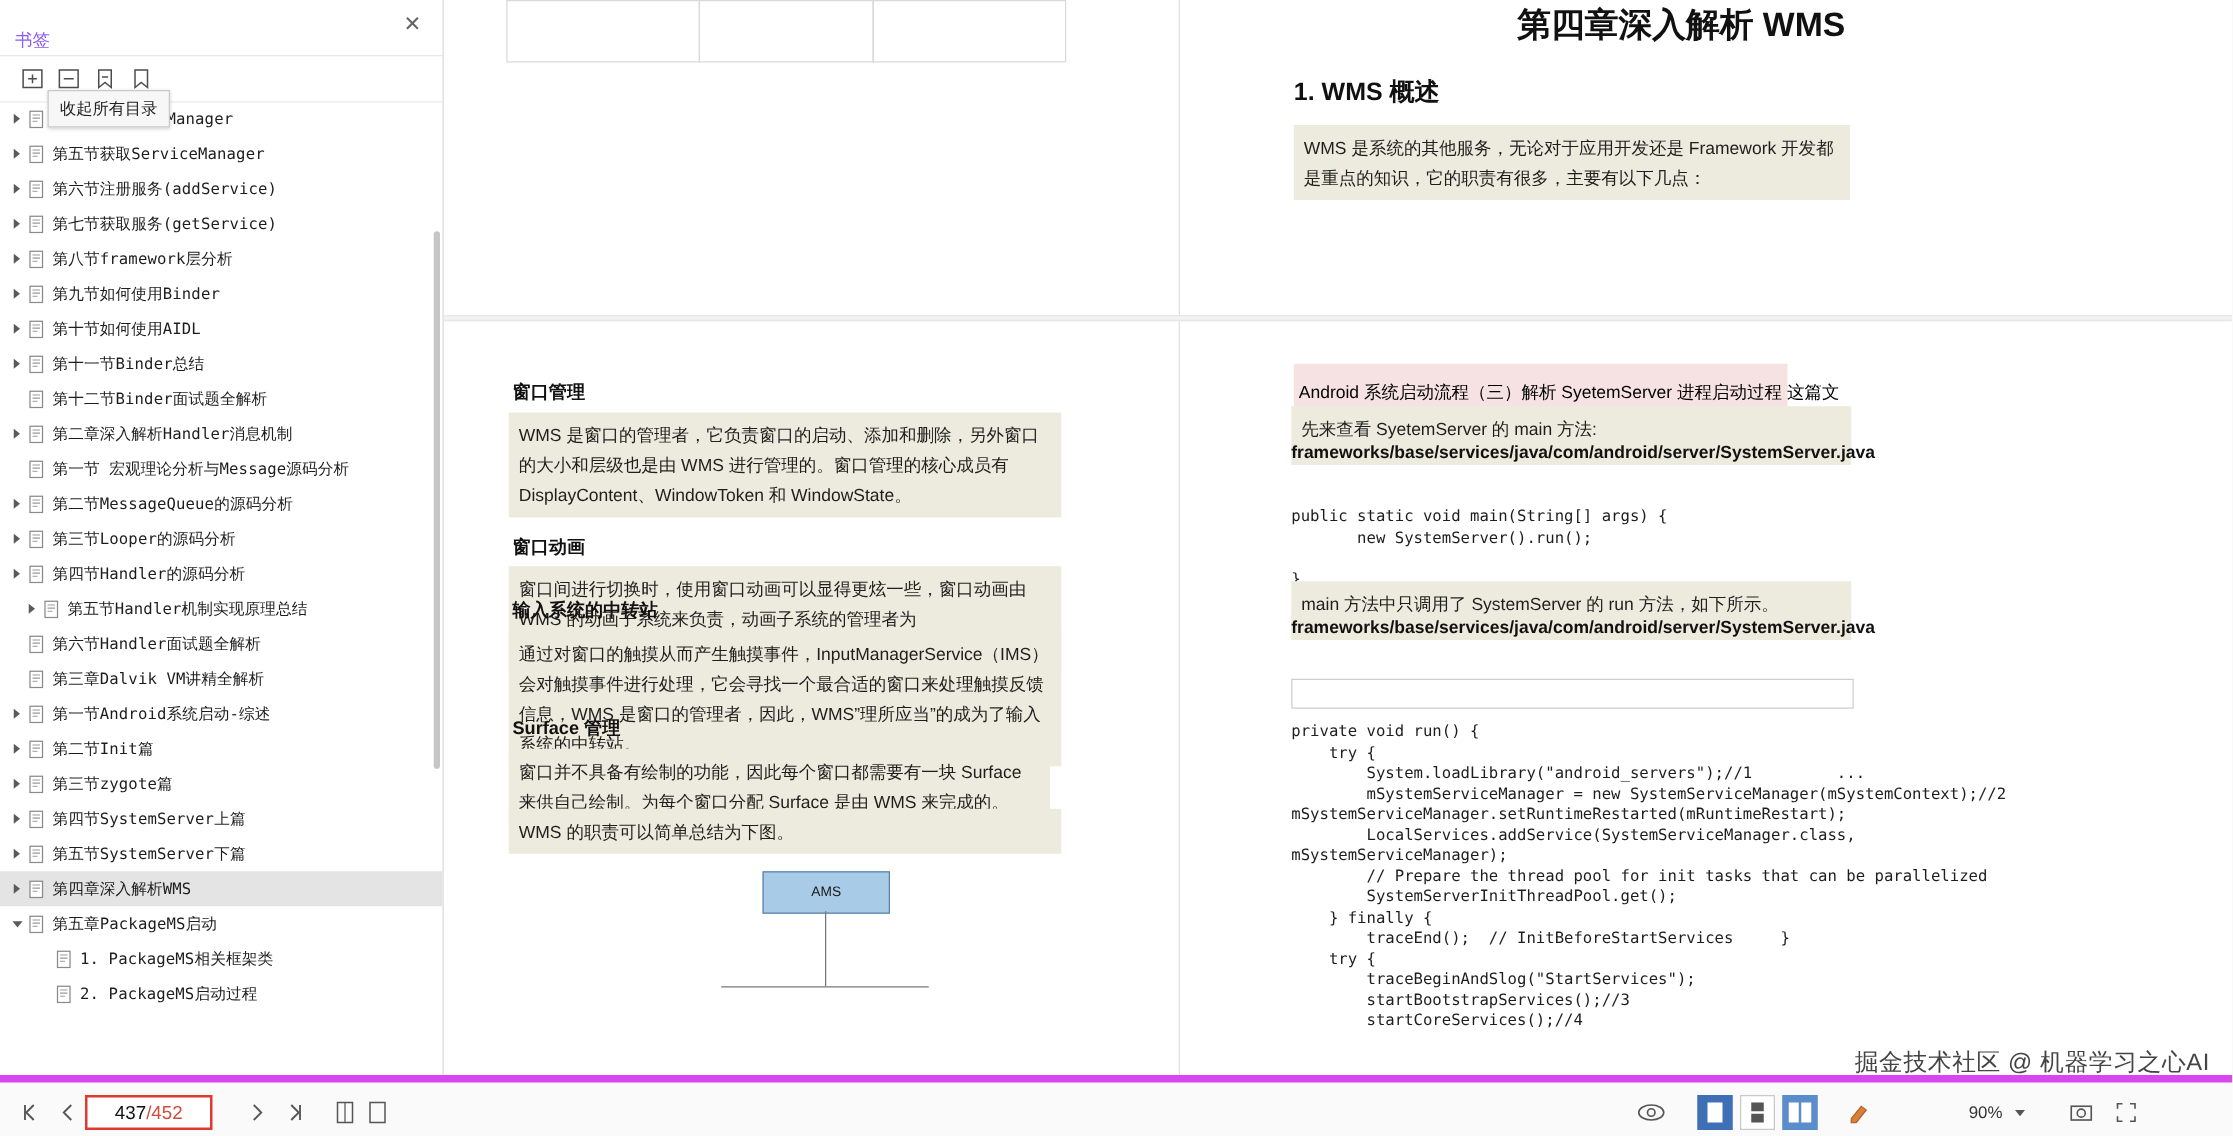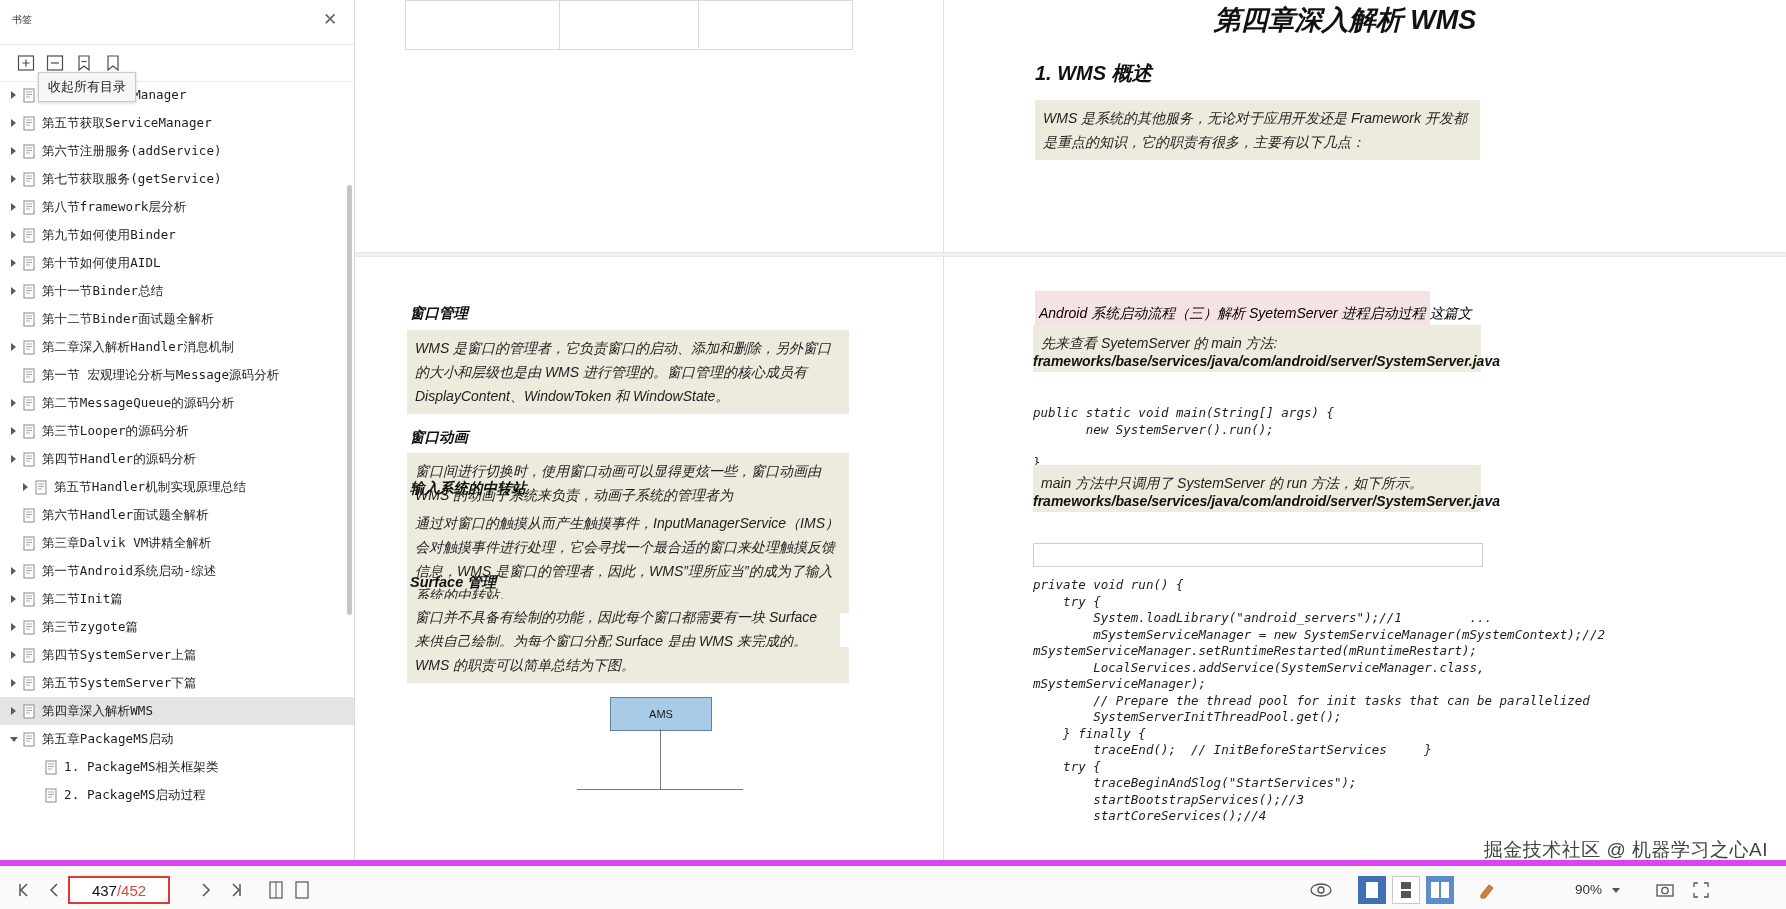--- a/index.html
+++ b/index.html
@@ -26,23 +26,23 @@
     border-right: 1px solid #d8d8d8;
     box-sizing: border-box;
   }
   .sidebar-header {
     position: relative;
     height: 44px;
     border-bottom: 1px solid #e8e8e8;
   }
   .sidebar-title {
     position: absolute;
-    left: 12px; top: 13px;
-    font-size: 10px;
-    color: #404040;
+    left: 12px; top: 24px;
+    font-size: 14px;
+    color: #8b5cf6;
   }
   .sidebar-close {
     position: absolute;
     right: 14px; top: 10px;
     width: 20px; height: 20px;
     color: #666;
     font-size: 17px;
     line-height: 20px;
     text-align: center;
     cursor: pointer;
@@ -165,21 +165,20 @@
   .col-divider {
     position: absolute;
     width: 1px;
     background: #e0e0e0;
   }
 
   
   .blk {
     position: absolute;
     font-family: "Liberation Sans", sans-serif;
-    font-style: italic;
   }
   .h-title {
     font-size: 27px;
     font-weight: bold;
     color: #111;
     text-align: center;
   }
   .h-sub {
     font-size: 20px;
     font-weight: bold;

